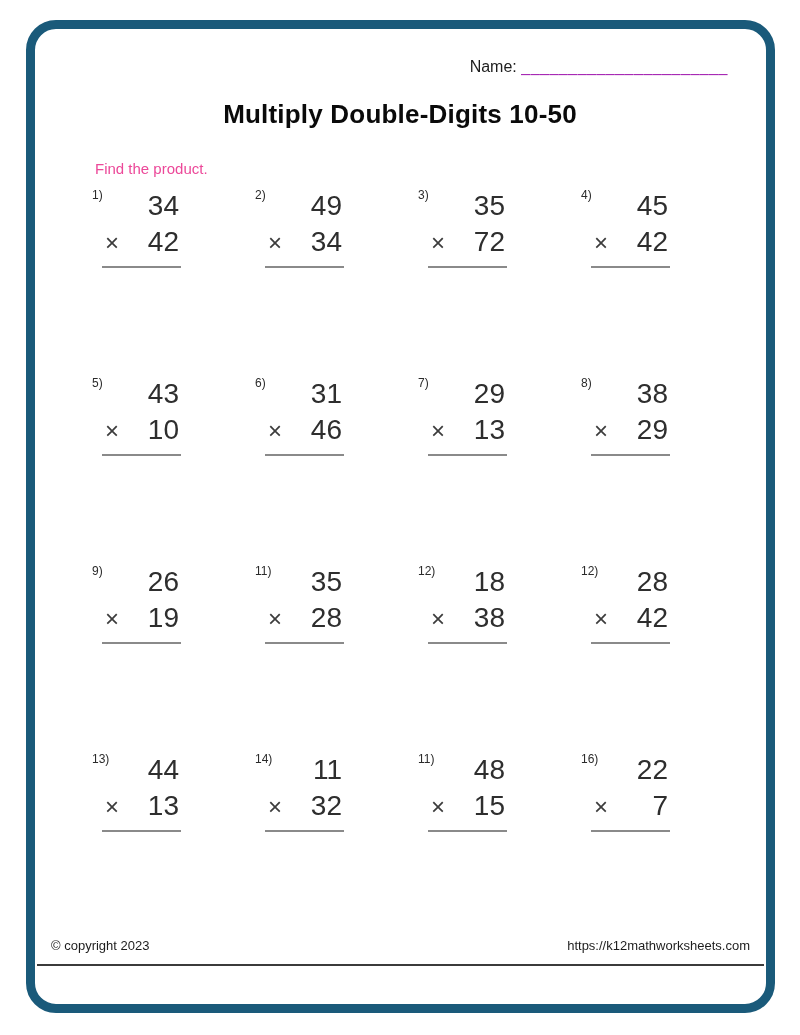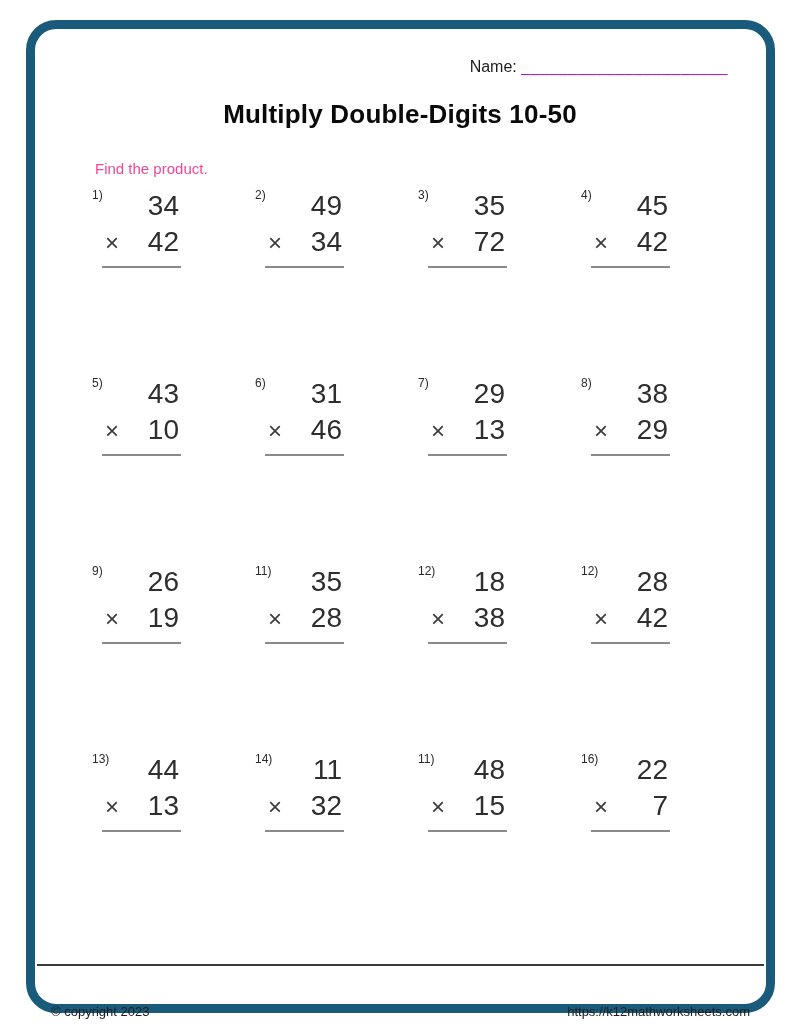--- a/index.html
+++ b/index.html
@@ -106,21 +106,21 @@
   }
   .footer-rule {
     position: absolute;
     top: 964px;
     left: 37px;
     width: 727px;
     border-top: 2px solid #3b3b3b;
   }
   .footer-row {
     position: absolute;
-    top: 1004px;
+    top: 938px;
     left: 37px;
     width: 727px;
     box-sizing: border-box;
     padding: 0 14px;
     display: flex;
     justify-content: space-between;
     align-items: center;
     font-size: 13px;
     color: #1d1d1d;
     text-align: right;

